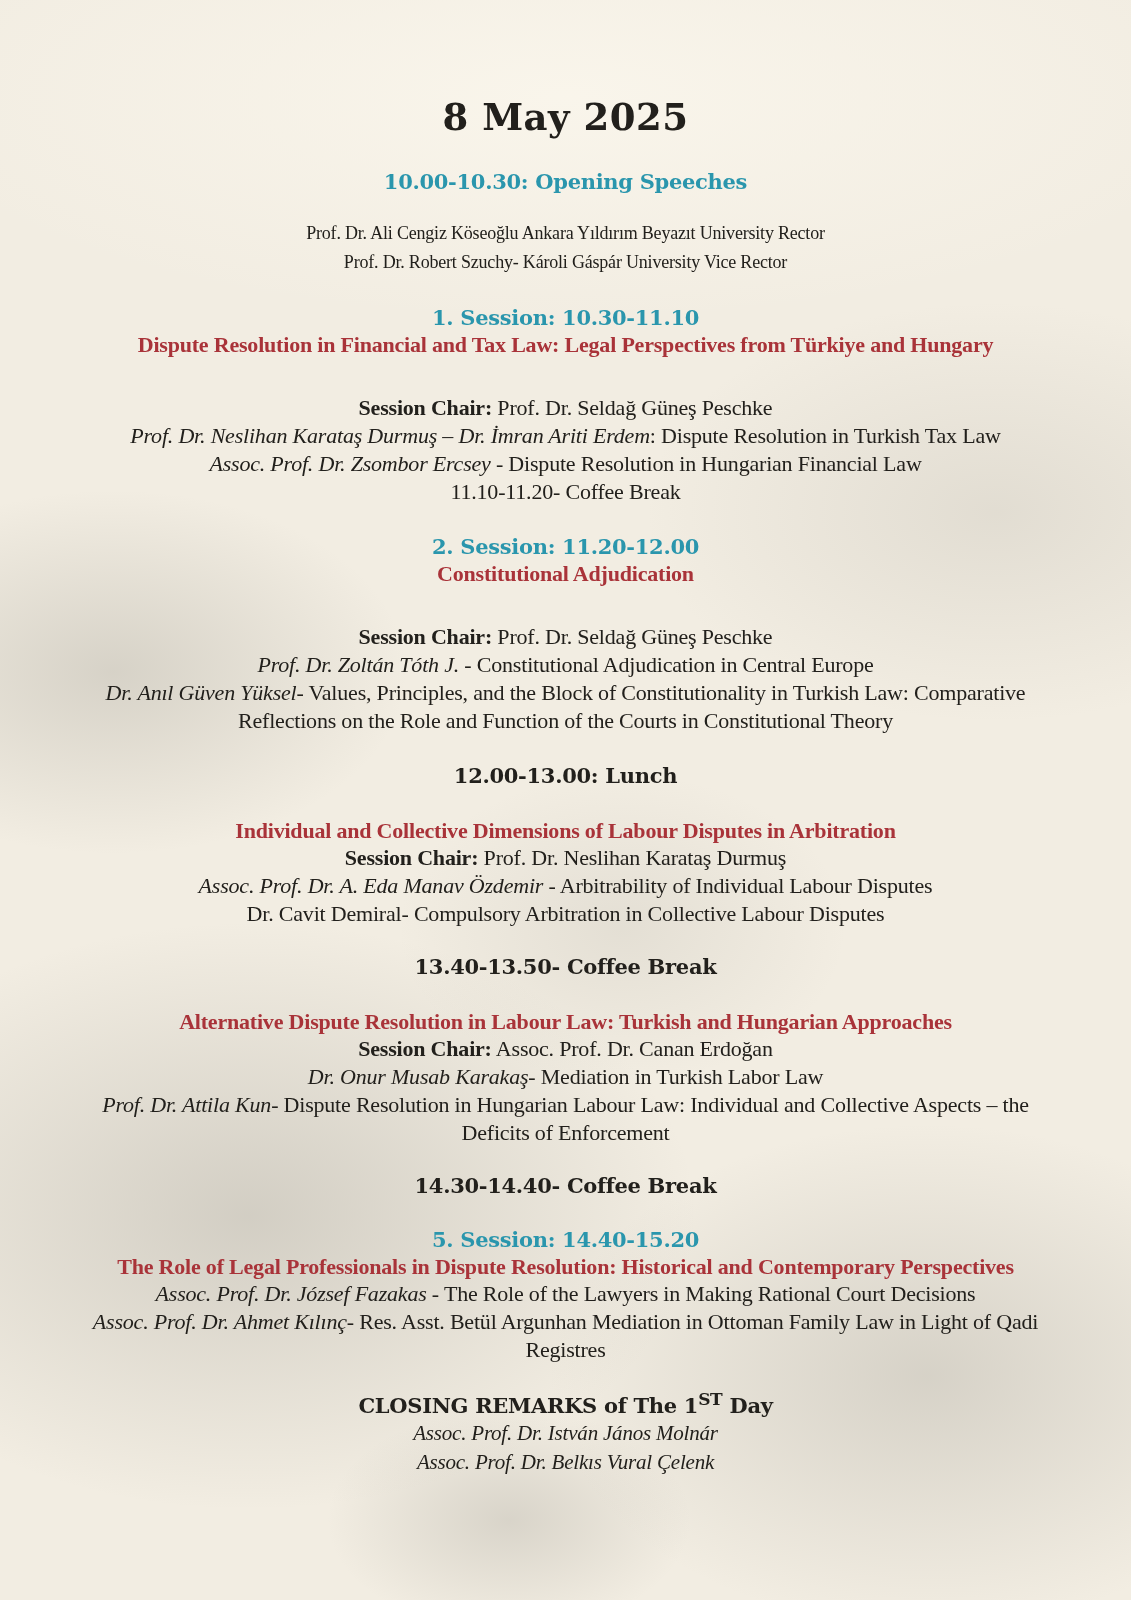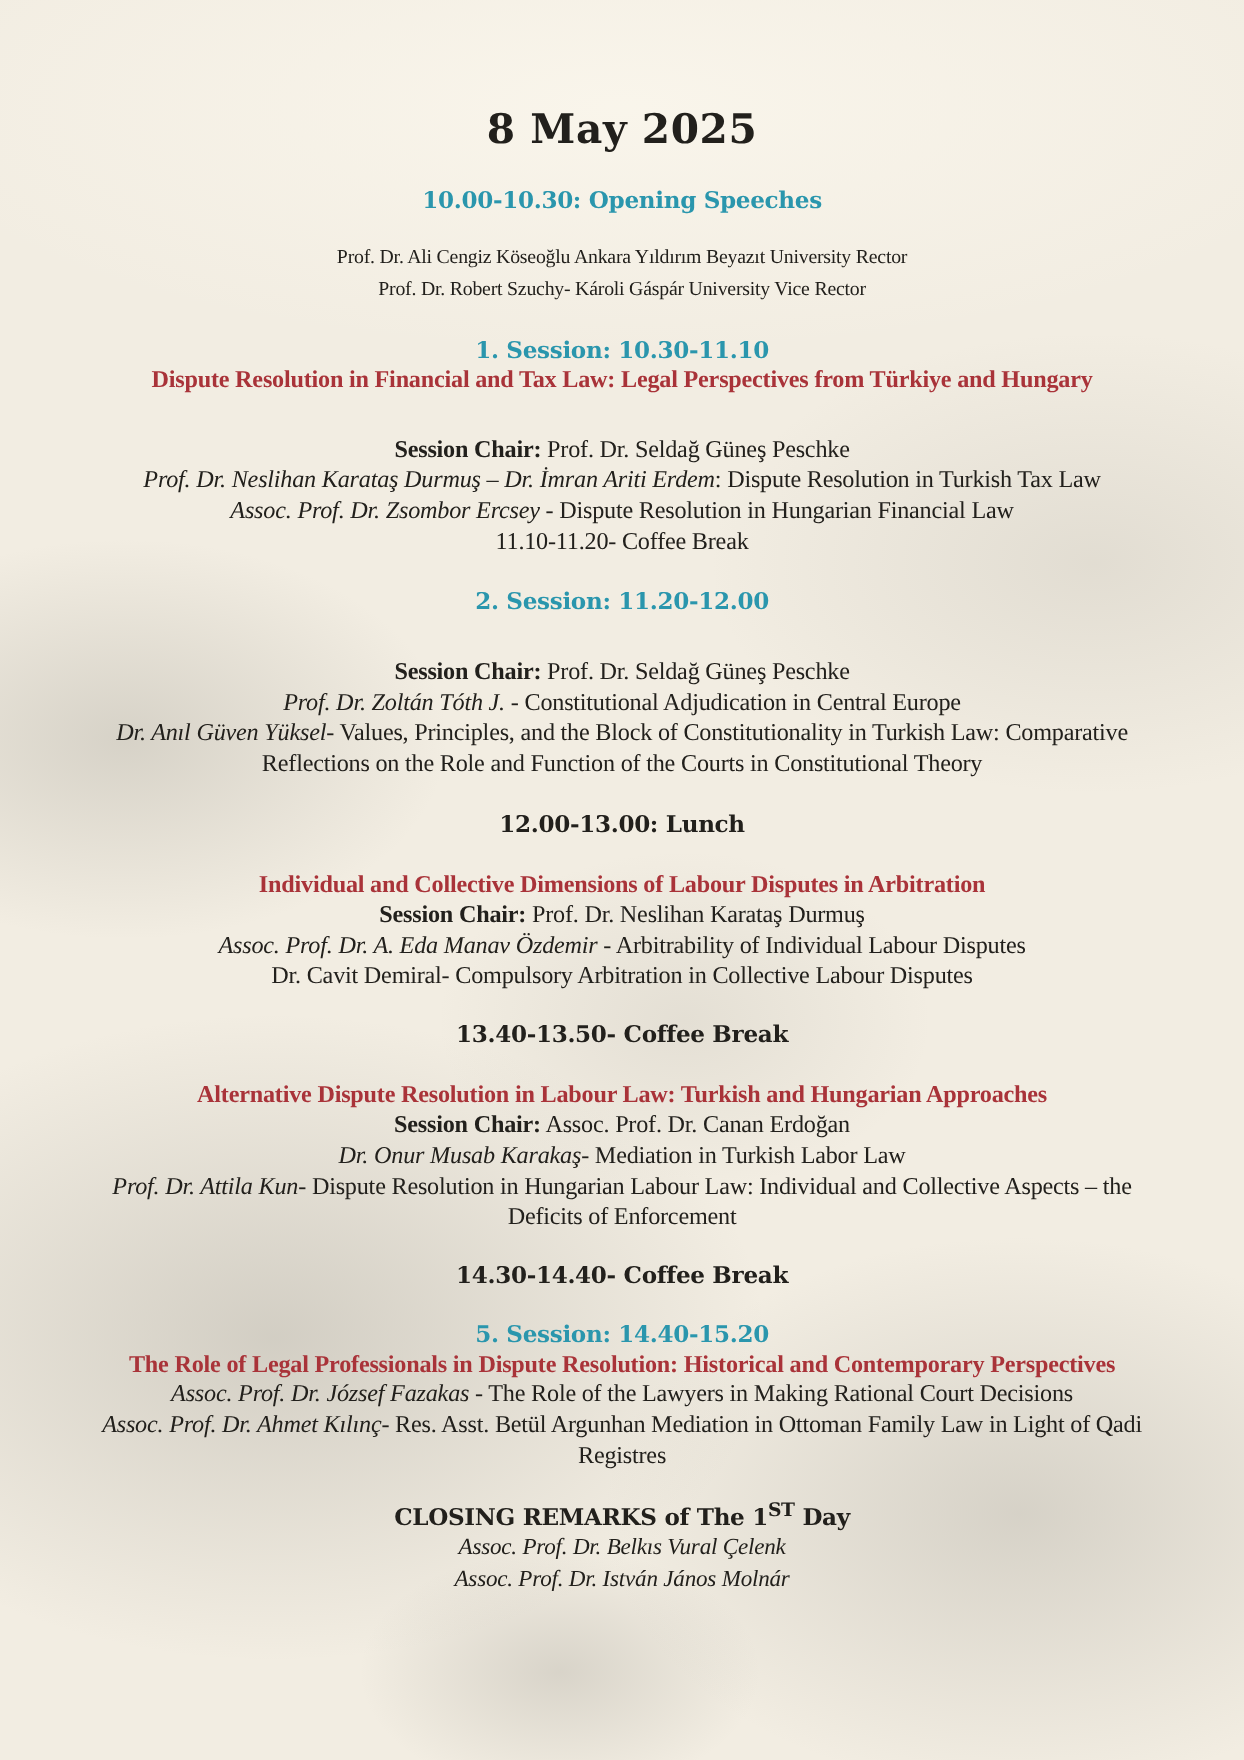--- a/index.html
+++ b/index.html
@@ -69,20 +69,21 @@
       <span class="italic">Prof. Dr. Neslihan Karataş Durmuş – Dr. İmran Ariti Erdem</span><span>: Dispute Resolution in Turkish Tax Law</span>
     </div>
     <div class="body-line talk">
       <span class="italic">Assoc. Prof. Dr. Zsombor Ercsey</span><span> - Dispute Resolution in Hungarian Financial Law</span>
     </div>
     <div class="body-line">11.10-11.20- Coffee Break</div>
   </section>
 
   <section class="mt28">
     <div class="display teal lh26">2. Session: 11.20-12.00</div>
+    <div class="session-title">Constitutional Adjudication</div>
     <div class="body-line gap24">
       <span class="bold">Session Chair:</span><span> Prof. Dr. Seldağ Güneş Peschke</span>
     </div>
     <div class="body-line talk">
       <span class="italic">Prof. Dr. Zoltán Tóth J.</span><span> - Constitutional Adjudication in Central Europe</span>
     </div>
     <div class="body-line talk">
       <span class="italic">Dr. Anıl Güven Yüksel</span><span>- Values, Principles, and the Block of Constitutionality in Turkish Law: Comparative Reflections on the Role and Function of the Courts in Constitutional Theory</span>
     </div>
   </section>
@@ -127,17 +128,17 @@
     </div>
     <div class="body-line talk">
       <span class="italic">Assoc. Prof. Dr. Ahmet Kılınç</span><span>- Res. Asst. Betül Argunhan Mediation in Ottoman Family Law in Light of Qadi Registres</span>
     </div>
   </section>
 
   <section class="mt28">
     <div class="display closing-heading">
       <span>CLOSING REMARKS of The 1</span><sup class="ordinal">ST</sup><span> Day</span>
     </div>
+    <div class="closing-name">Assoc. Prof. Dr. István János Molnár</div>
     <div class="closing-name">Assoc. Prof. Dr. Belkıs Vural Çelenk</div>
-    <div class="closing-name">Assoc. Prof. Dr. István János Molnár</div>
   </section>
 
 </div>
 
 </body></html>

